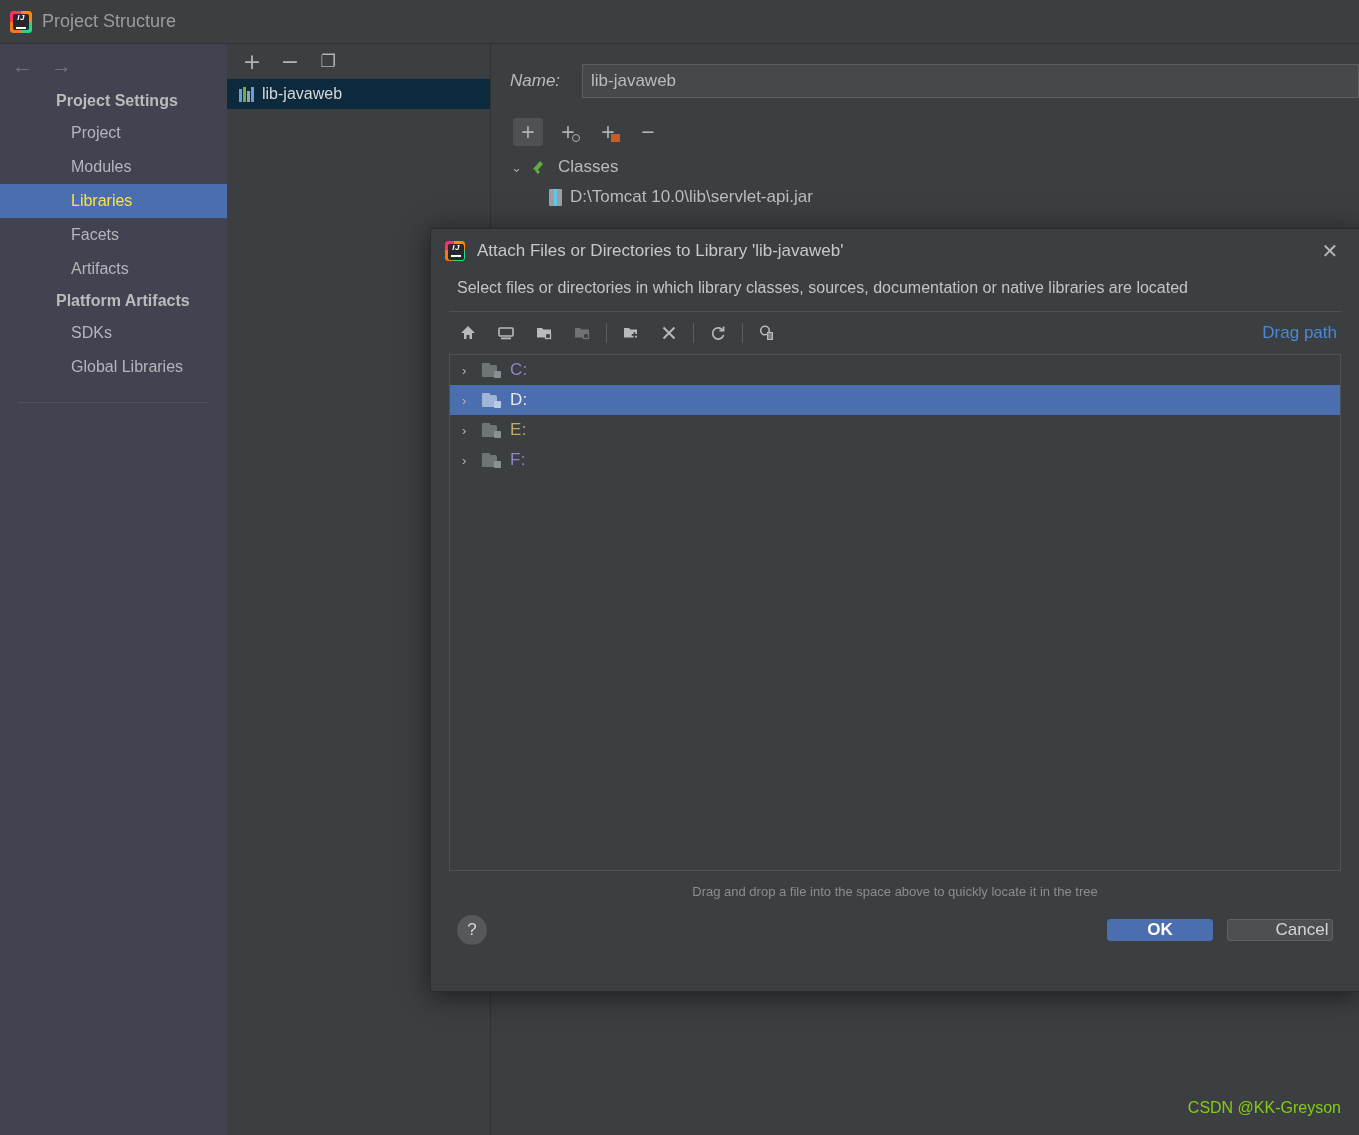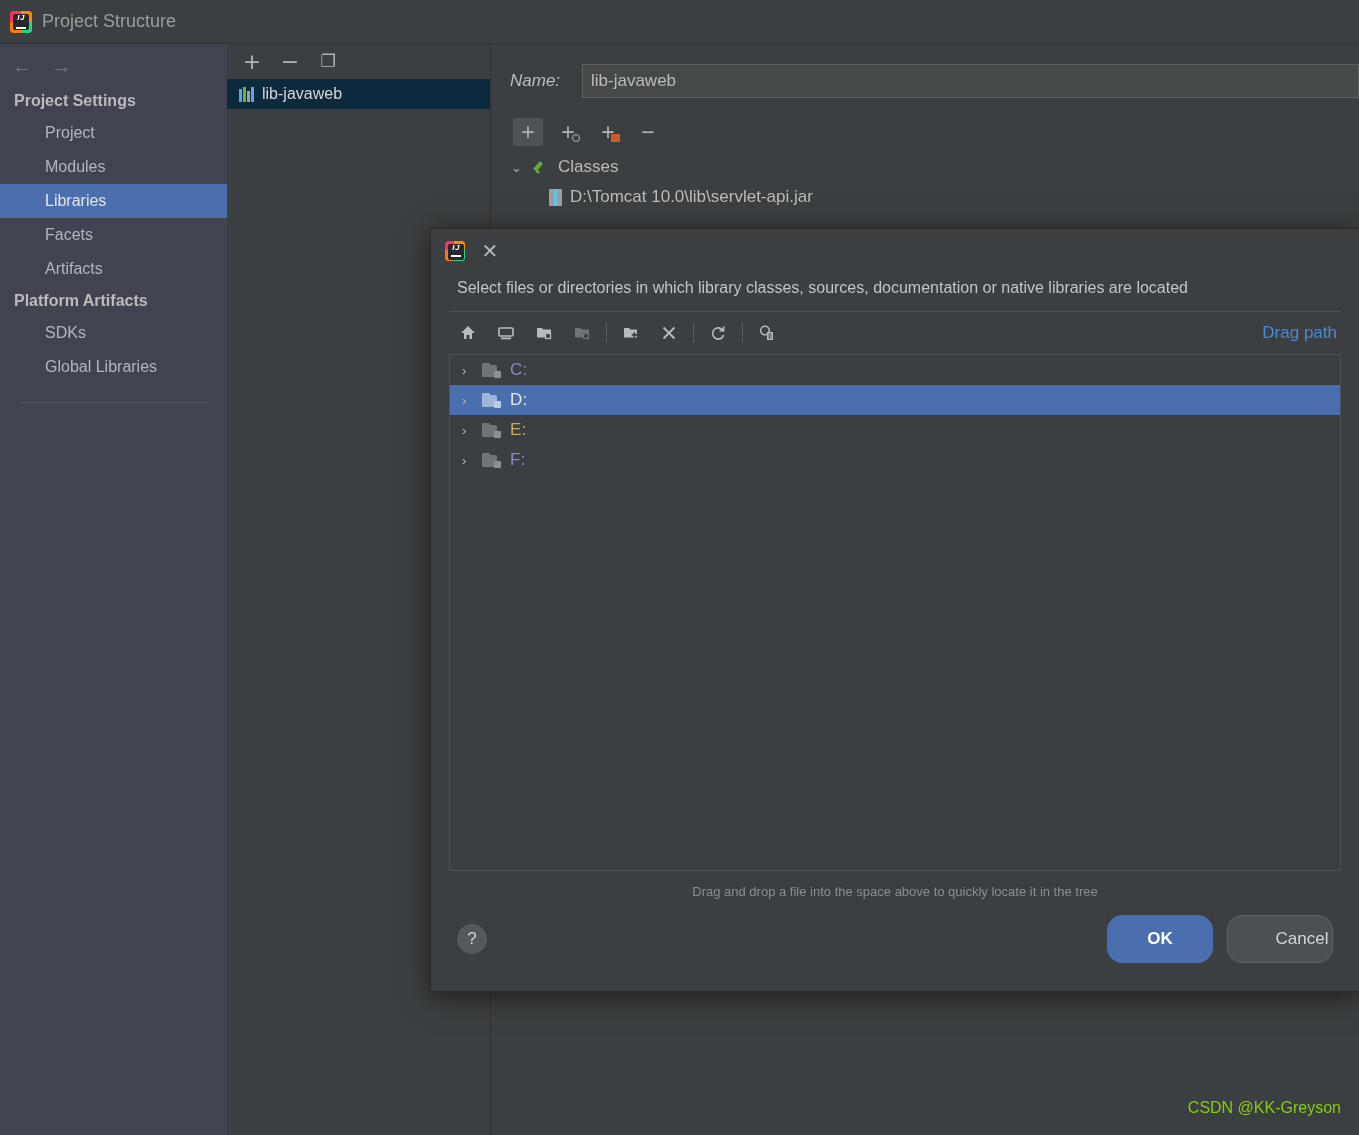--- a/index.html
+++ b/index.html
@@ -43,27 +43,27 @@
   .title-text { color: #9a9d9e; font-size: 18px; }
 
   
   .sidebar {
     position: absolute; left: 0; top: 44px; width: 227px; height: 1091px;
     background: #414350;
   }
   .nav-arrows { height: 42px; display: flex; align-items: center; padding-left: 12px; gap: 18px; }
   .nav-arrow { color: #6e7176; font-size: 21px; line-height: 1; cursor: default; }
   .side-group {
-    color: #bbbbbb; font-size: 16px; font-weight: bold; padding: 6px 0 6px 14px;
+    color: #bbbbbb; font-size: 16px; font-weight: bold; padding: 6px 0 6px 14px; margin-left: 42px;
   }
   .side-item {
     color: #b3b6bb; font-size: 16px; height: 34px; display: flex; align-items: center;
-    padding-left: 45px;
-  }
-  .side-item.selected { background: #4b6eaf; color: #e5e5e5; }
+    padding-left: 71px;
+  }
+  .side-item.selected { background: #4b6eaf; color: #fde047; }
   .side-sep { height: 1px; background: #4f515d; margin: 18px 18px 12px 18px; }
 
   
   .lib-col {
     position: absolute; left: 227px; top: 44px; width: 264px; height: 1091px;
     background: #3c3f41; border-right: 1px solid #323232;
   }
   .lib-toolbar { height: 35px; display: flex; align-items: center; gap: 16px; padding-left: 14px; }
   .tb-btn {
     color: #b0b3b5; font-size: 22px; line-height: 1; width: 22px; text-align: center;
@@ -159,21 +159,21 @@
   .drive-row.sel .folder-ico .f-lock { background: #b9cbe6; }
   .drive-label { letter-spacing: 0.3px; }
 
   .dlg-hint { text-align: center; color: #8a8d8f; font-size: 13px; padding-top: 13px; }
   .dlg-buttons { display: flex; align-items: center; padding: 16px 26px 0 26px; }
   .help-btn {
     width: 30px; height: 30px; border-radius: 50%; background: #55595b; color: #d2d4d5;
     display: flex; align-items: center; justify-content: center; font-size: 17px;
   }
   .btn {
-    height: 48px; min-width: 106px; border-radius: 15px; font-size: 17px;
+    height: 22px; min-width: 106px; border-radius: 3px; font-size: 17px;
     display: flex; align-items: center; justify-content: center; margin-left: 14px;
   }
   .btn-ok { background: #4b6eaf; color: #ffffff; border: 1px solid #4b6eaf; font-weight: bold; }
   .btn-cancel { background: #4c5052; color: #d4d6d7; border: 1px solid #5e6264; padding-left: 44px; }
   .push { margin-left: auto; }
 
   
   .watermark {
     position: absolute; right: 18px; bottom: 18px; color: #84cc16; font-size: 16px;
   }
@@ -279,20 +279,21 @@
     <div class="dlg-title">
       <span class="ij-logo">
         <i class="q1"></i>
           <i class="q2"></i>
           <i class="q3"></i>
           <i class="q4"></i>
         <i class="core"></i>
           <i class="ij">IJ</i>
           <i class="bar"></i>
       </span>
+      <span class="dlg-title-text">Attach Files or Directories to Library 'lib-javaweb'</span>
       <span class="dlg-close">✕</span>
     </div>
 
     <div class="dlg-desc">Select files or directories in which library classes, sources, documentation or native libraries are located</div>
 
     <div class="dlg-toolbar">
       <span class="dt">
         <svg width="18" height="18" viewBox="0 0 18 18">
             <path d="M9 2 L16 9 H13 V15 H10.5 V11 H7.5 V15 H5 V9 H2 Z" fill="#b8bbbd"></path>
           </svg>

